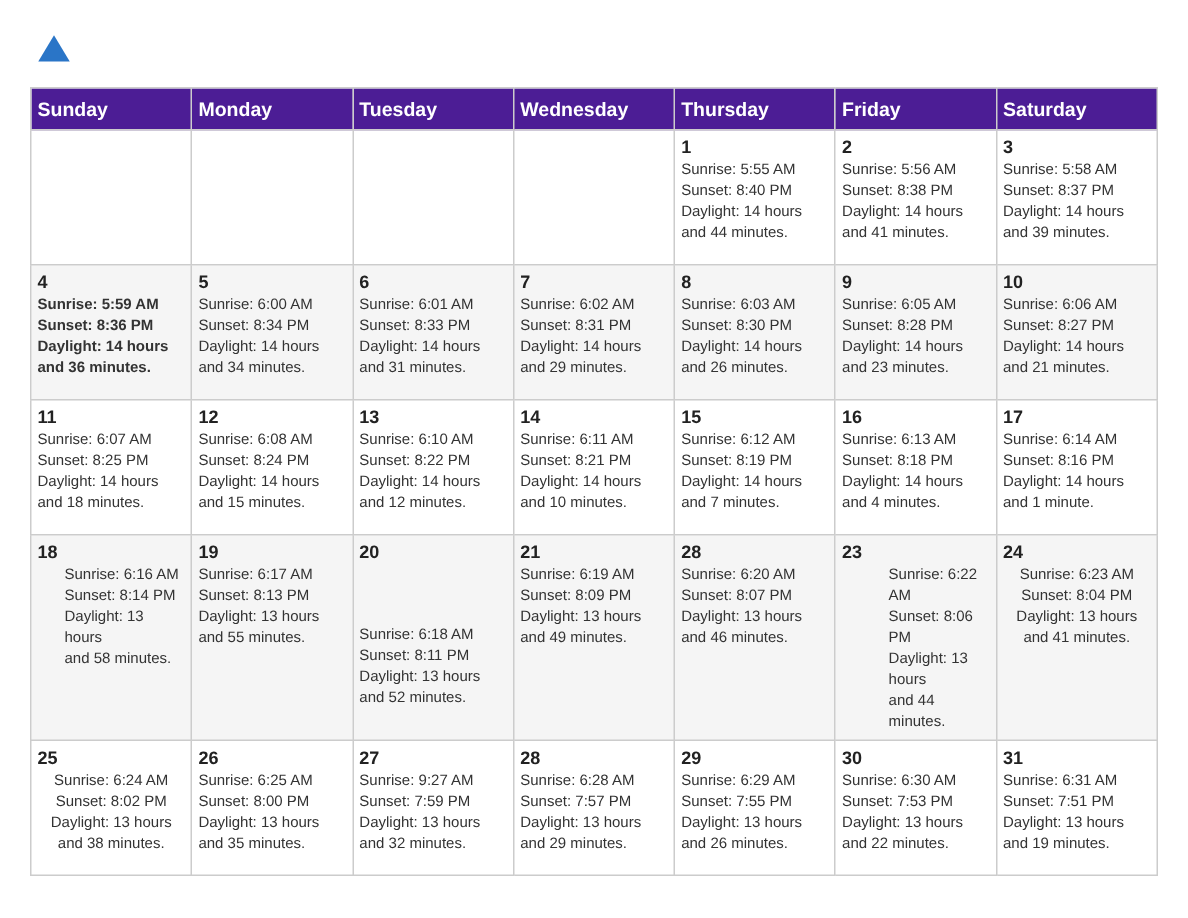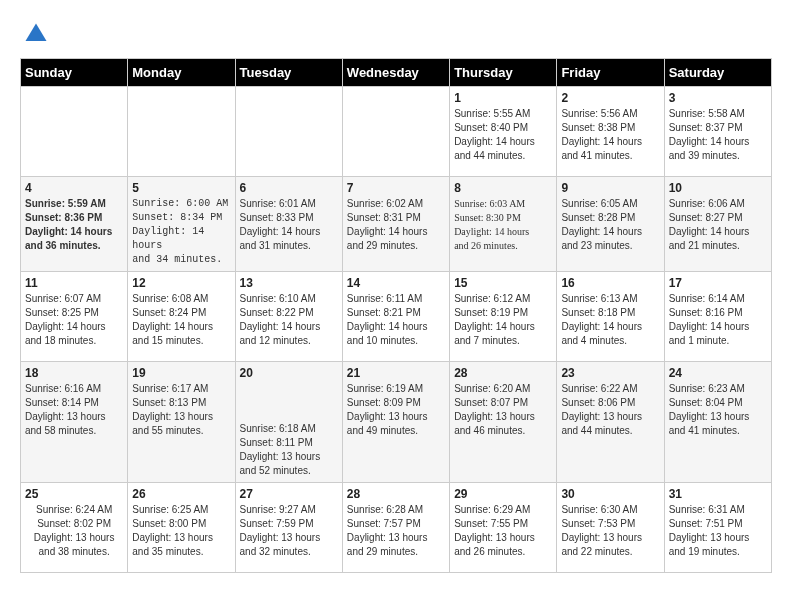--- a/index.html
+++ b/index.html
@@ -46,21 +46,21 @@
     .location {
       font-size: 16px;
       color: #444;
     }
     .calendar {
       width: 100%;
       border-collapse: collapse;
       table-layout: fixed;
     }
     .calendar thead tr th {
-      background-color: #000000;
+      background-color: #4c1d95;
       color: white;
       font-size: 13px;
       font-weight: bold;
       padding: 6px 4px;
       text-align: left;
       border: 1px solid #ccc;
     }
     .calendar tbody tr td {
       vertical-align: top;
       border: 1px solid #ccc;
@@ -150,42 +150,42 @@
       <tr>
         <td>
           <div class="day-number">4</div>
           <div class="day-info" style="white-space: pre-line; font-weight: bold;">Sunrise: 5:59 AM
 Sunset: 8:36 PM
 Daylight: 14 hours
 and 36 minutes.</div>
         </td>
         <td>
           <div class="day-number">5</div>
-          <div class="day-info" style="white-space: pre-line; font-family: Liberation Mono, monospace;">Sunrise: 6:00 AM
+          <div class="day-info" style="white-space: pre-line;">Sunrise: 6:00 AM
 Sunset: 8:34 PM
 Daylight: 14 hours
 and 34 minutes.</div>
         </td>
         <td>
           <div class="day-number">6</div>
           <div class="day-info" style="white-space: pre-line;">Sunrise: 6:01 AM
 Sunset: 8:33 PM
 Daylight: 14 hours
 and 31 minutes.</div>
         </td>
         <td>
           <div class="day-number">7</div>
           <div class="day-info" style="white-space: pre-line;">Sunrise: 6:02 AM
 Sunset: 8:31 PM
 Daylight: 14 hours
 and 29 minutes.</div>
         </td>
         <td>
           <div class="day-number">8</div>
-          <div class="day-info" style="white-space: pre-line; font-family: Liberation Serif, serif;">Sunrise: 6:03 AM
+          <div class="day-info" style="white-space: pre-line;">Sunrise: 6:03 AM
 Sunset: 8:30 PM
 Daylight: 14 hours
 and 26 minutes.</div>
         </td>
         <td>
           <div class="day-number">9</div>
           <div class="day-info" style="white-space: pre-line;">Sunrise: 6:05 AM
 Sunset: 8:28 PM
 Daylight: 14 hours
 and 23 minutes.</div>
@@ -245,21 +245,21 @@
           <div class="day-number">17</div>
           <div class="day-info" style="white-space: pre-line;">Sunrise: 6:14 AM
 Sunset: 8:16 PM
 Daylight: 14 hours
 and 1 minute.</div>
         </td>
       </tr>
       <tr>
         <td>
           <div class="day-number">18</div>
-          <div class="day-info" style="white-space: pre-line;">Sunrise: 6:16 AM
+          <div class="day-info" style="white-space: pre-line; margin-left: 18px;">Sunrise: 6:16 AM
 Sunset: 8:14 PM
 Daylight: 13 hours
 and 58 minutes.</div>
         </td>
         <td>
           <div class="day-number">19</div>
           <div class="day-info" style="white-space: pre-line;">Sunrise: 6:17 AM
 Sunset: 8:13 PM
 Daylight: 13 hours
 and 55 minutes.</div>
@@ -280,28 +280,28 @@
         </td>
         <td>
           <div class="day-number">28</div>
           <div class="day-info" style="white-space: pre-line;">Sunrise: 6:20 AM
 Sunset: 8:07 PM
 Daylight: 13 hours
 and 46 minutes.</div>
         </td>
         <td>
           <div class="day-number">23</div>
-          <div class="day-info" style="white-space: pre-line;">Sunrise: 6:22 AM
+          <div class="day-info" style="white-space: pre-line; margin-left: 31px;">Sunrise: 6:22 AM
 Sunset: 8:06 PM
 Daylight: 13 hours
 and 44 minutes.</div>
         </td>
         <td>
           <div class="day-number">24</div>
-          <div class="day-info" style="white-space: pre-line;">Sunrise: 6:23 AM
+          <div class="day-info" style="white-space: pre-line; text-align: center;">Sunrise: 6:23 AM
 Sunset: 8:04 PM
 Daylight: 13 hours
 and 41 minutes.</div>
         </td>
       </tr>
       <tr>
         <td>
           <div class="day-number">25</div>
           <div class="day-info" style="white-space: pre-line; text-align: center;">Sunrise: 6:24 AM
 Sunset: 8:02 PM

